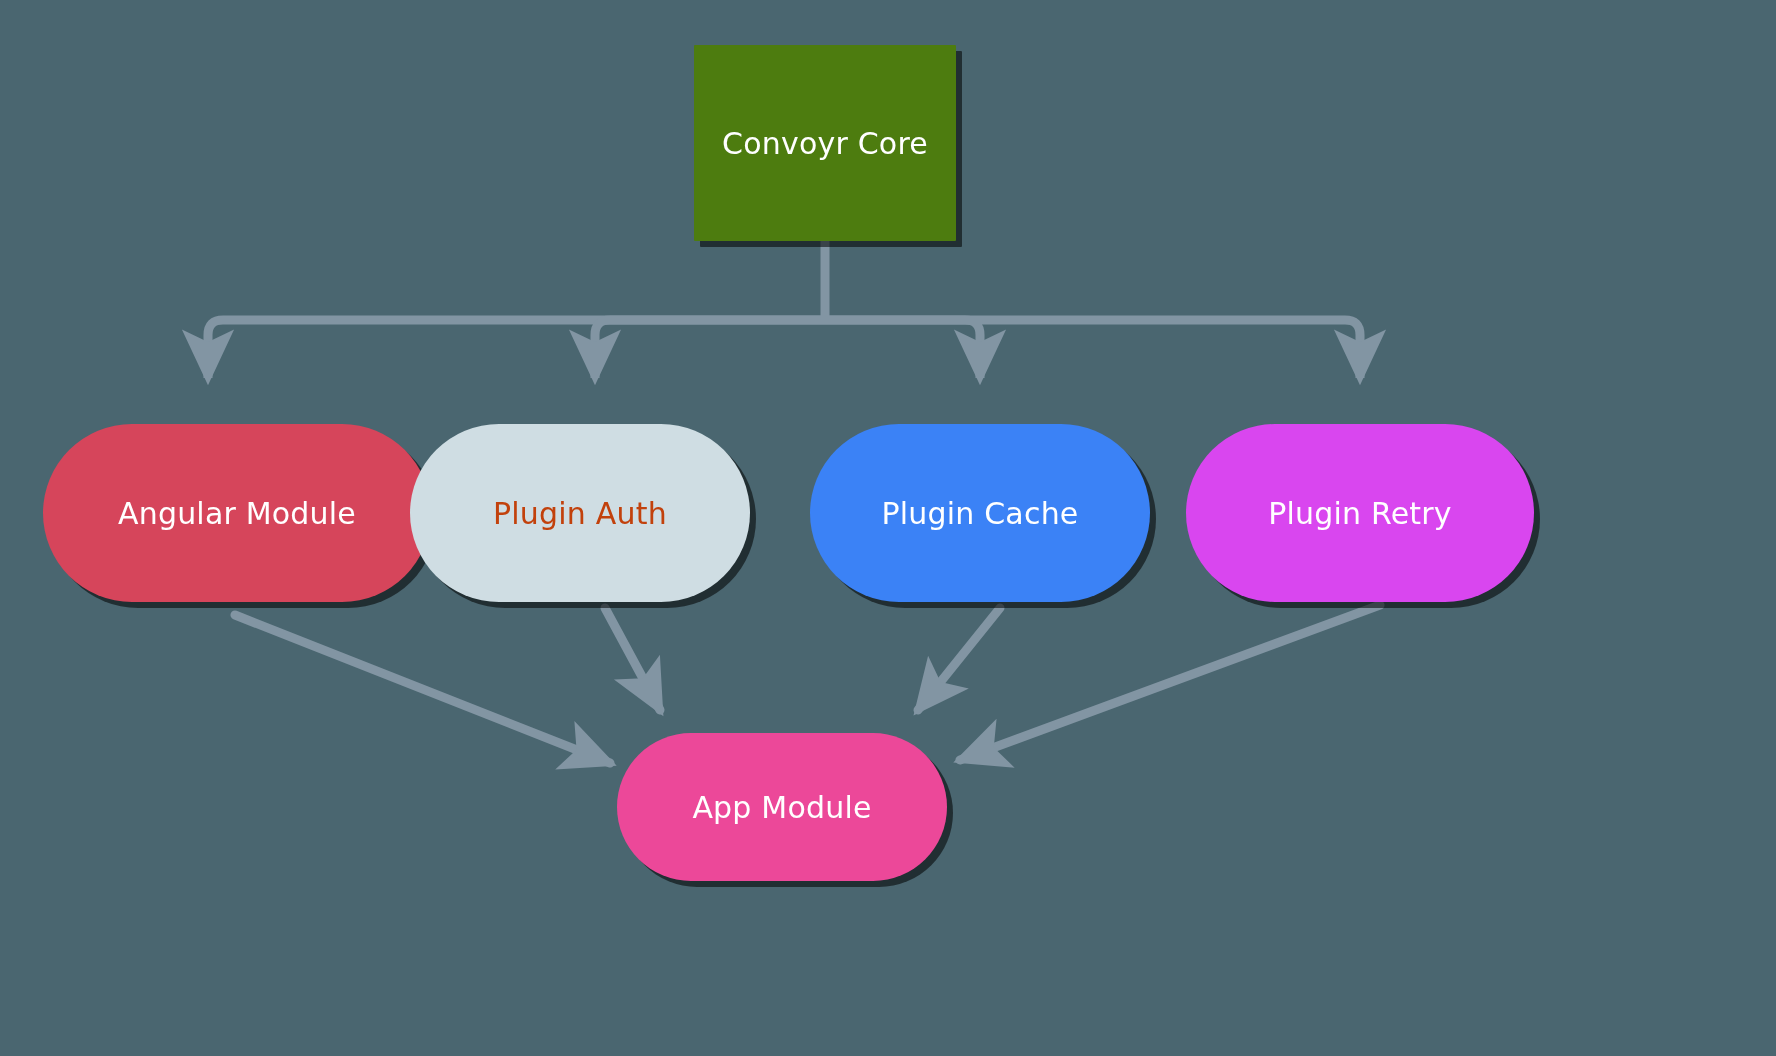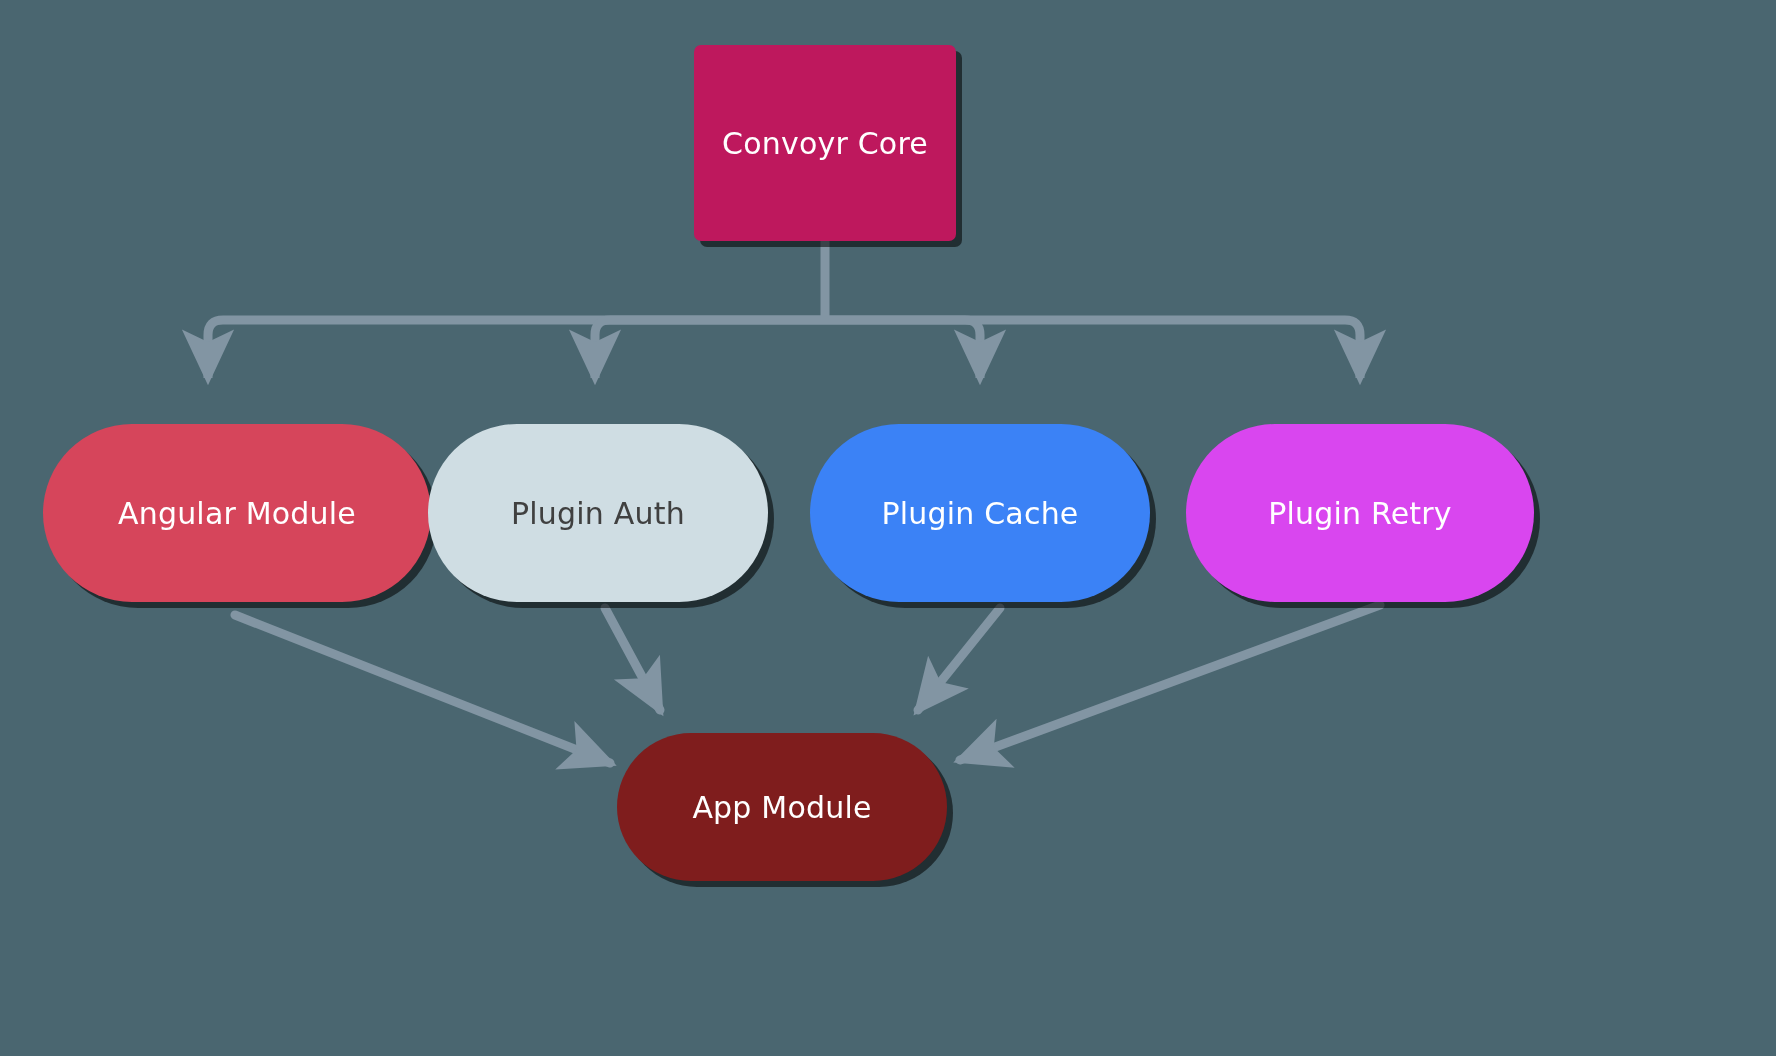--- a/index.html
+++ b/index.html
@@ -15,31 +15,31 @@
     position:absolute;
     display:flex;align-items:center;justify-content:center;
     box-sizing:border-box;
     box-shadow:6px 6px 0px rgba(0,0,0,0.55);
     font-size:30px;
     letter-spacing:0.2px;
     white-space:nowrap;
   }
   .node-core{
     left:694px;top:45px;width:262px;height:196px;
-    background:#be185d;color:#ffffff;border-radius:7px;
+    background:#4d7c0f;color:#ffffff;border-radius:1px;
   }
   .node-pill{
     height:178px;border-radius:90px;
   }
   .n-angular{left:43px;top:424px;width:388px;background:#d6455b;color:#ffffff;}
-  .n-auth   {left:428px;top:424px;width:340px;background:#cfdde3;color:#404040;}
+  .n-auth   {left:410px;top:424px;width:340px;background:#cfdde3;color:#c2410c;}
   .n-cache  {left:810px;top:424px;width:340px;background:#3b82f6;color:#ffffff;}
   .n-retry  {left:1186px;top:424px;width:348px;background:#d946ef;color:#ffffff;}
   .n-app    {left:617px;top:733px;width:330px;height:148px;border-radius:74px;
-             background:#7f1d1d;color:#ffffff;}
+             background:#ec4899;color:#ffffff;}
   .node-label{pointer-events:none;}
 </style>
 </head>
 <body>
 
 <div id="stage">
 
   <svg class="edges" viewBox="0 0 1776 1056" xmlns="http://www.w3.org/2000/svg">
     <defs>
       <marker id="arrowhead" markerWidth="7" markerHeight="7" refX="5.4" refY="3.5" orient="auto" markerUnits="strokeWidth">

